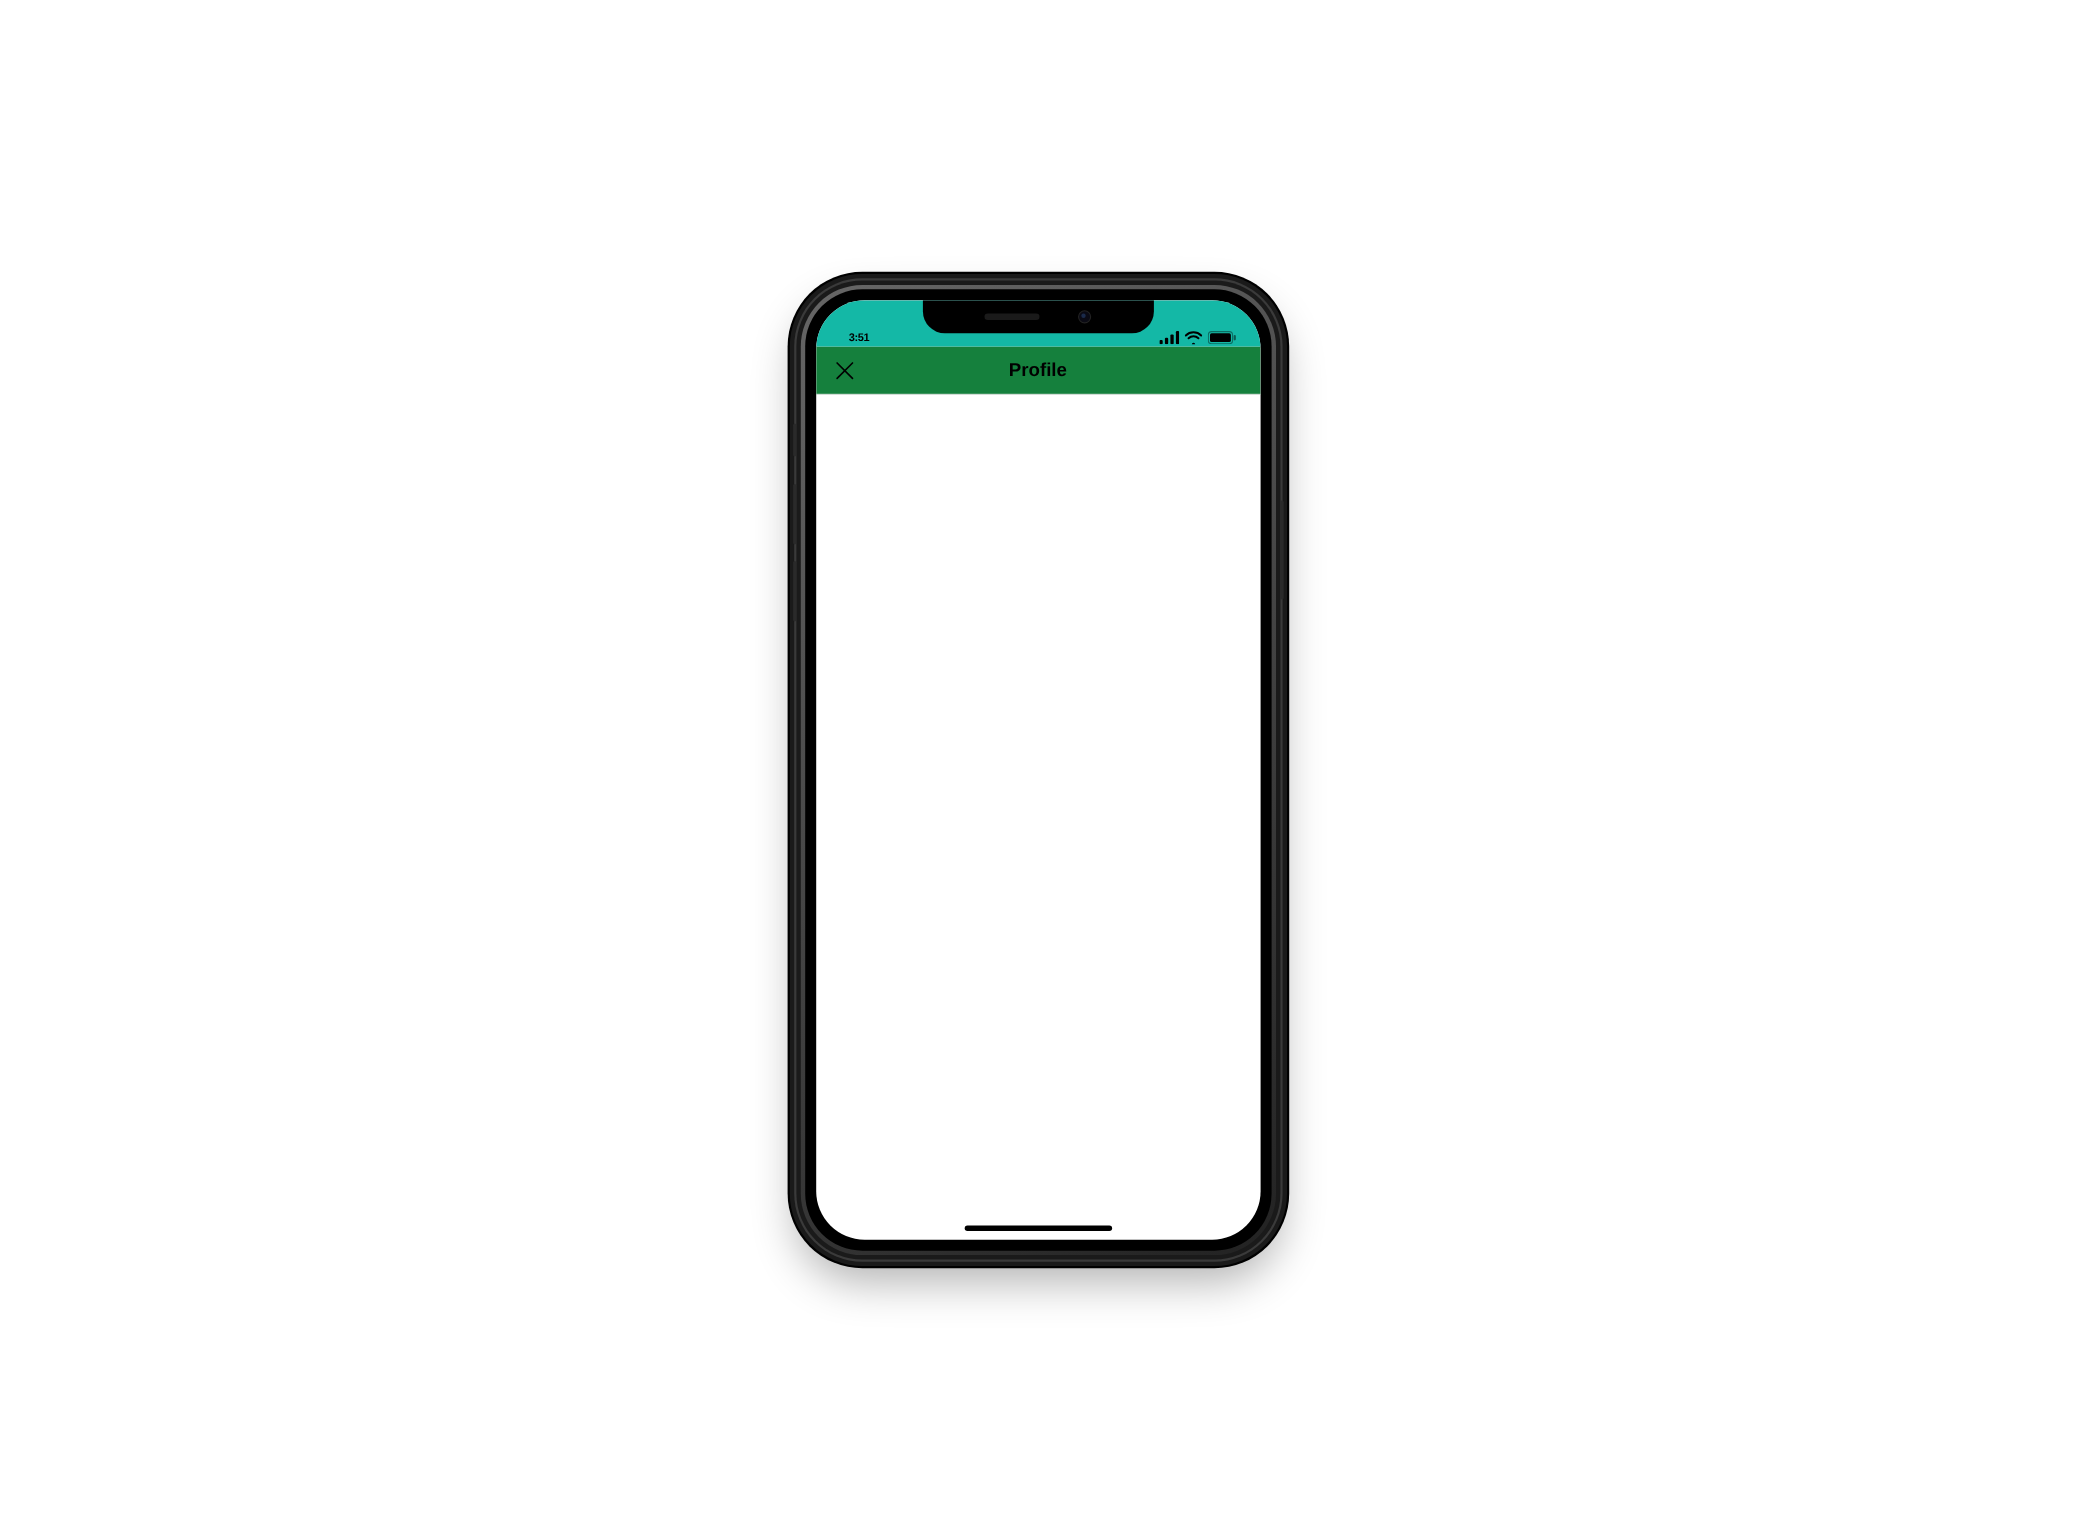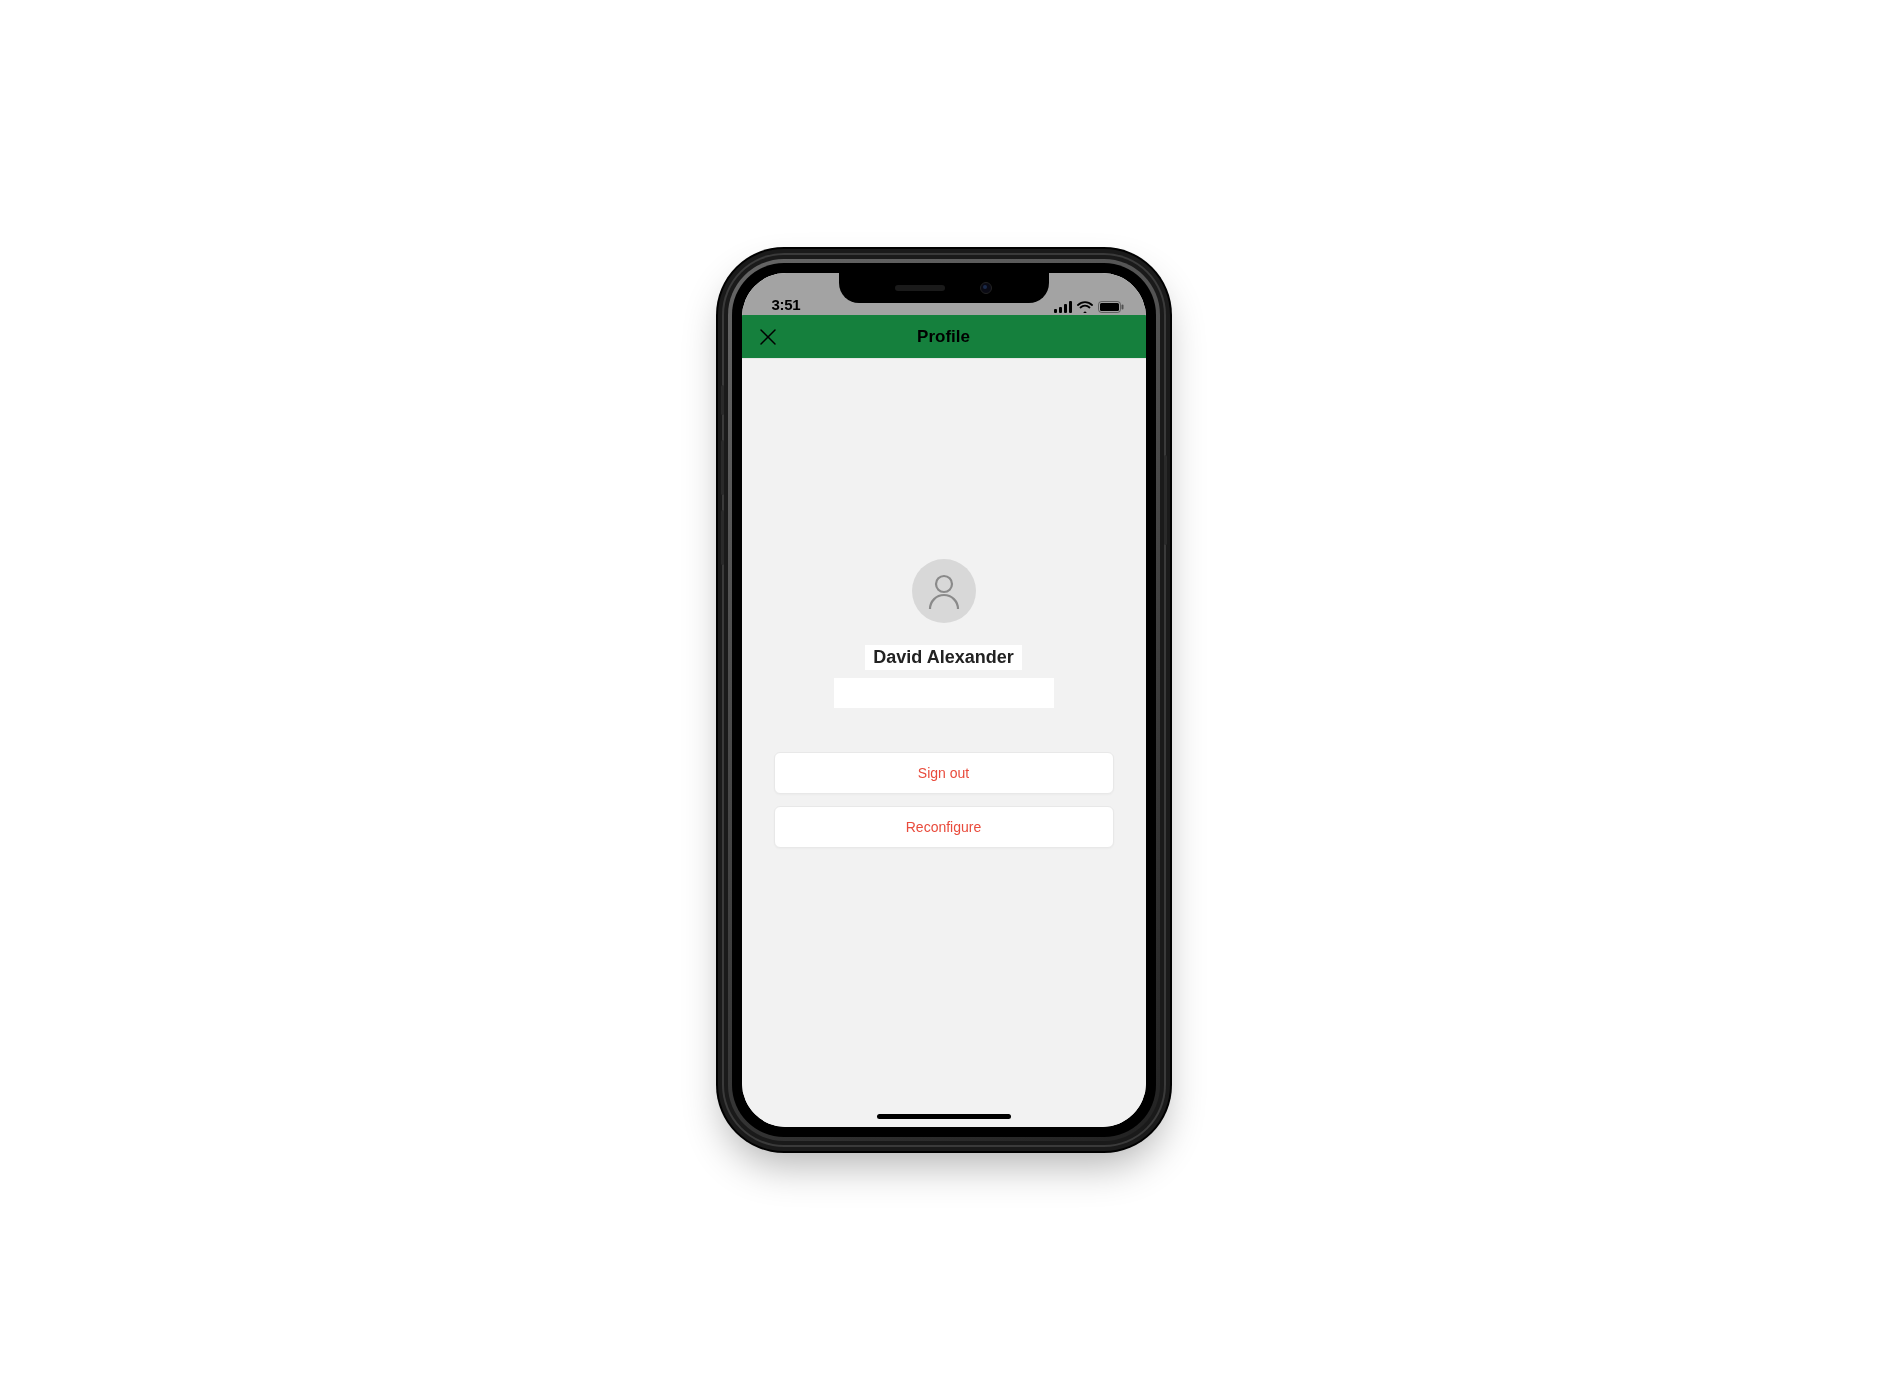--- a/index.html
+++ b/index.html
@@ -107,24 +107,24 @@
       background: #1a2a4a;
       border-radius: 50%;
     }
     
     .status-bar {
       height: 42px;
       display: flex;
       justify-content: space-between;
       align-items: flex-end;
       padding: 0 22px 2px 30px;
-      font-size: 15px;
+      font-size: 10px;
       font-weight: 600;
       color: #000;
-      background: #a3a3a3;
+      background: #14b8a6;
       position: relative;
       z-index: 3;
     }
     .status-time {
       letter-spacing: -0.3px;
     }
     .status-icons {
       display: flex;
       align-items: center;
       gap: 5px;
@@ -276,33 +276,16 @@
     <div class="nav-bar">
       <div class="nav-close">
         <svg width="20" height="20" viewBox="0 0 20 20">
           <line x1="3" y1="3" x2="17" y2="17" stroke="#000" stroke-width="1.5" stroke-linecap="round"></line>
           <line x1="17" y1="3" x2="3" y2="17" stroke="#000" stroke-width="1.5" stroke-linecap="round"></line>
         </svg>
       </div>
       <div class="nav-title">Profile</div>
     </div>
 
-    <div class="content">
-      <div class="user-block">
-        <div class="avatar">
-          <svg width="34" height="36" viewBox="0 0 34 36">
-            <circle cx="17" cy="11" r="8" stroke="#8a8a8a" stroke-width="2.2" fill="none"></circle>
-            <path d="M3 36 a14 14 0 0 1 28 0" stroke="#8a8a8a" stroke-width="2.2" fill="none"></path>
-          </svg>
-        </div>
-        <div class="user-name">David Alexander</div>
-        <div class="email-box"></div>
-      </div>
-
-      <div class="button-stack">
-        <div class="action-btn">Sign out</div>
-        <div class="action-btn">Reconfigure</div>
-      </div>
-    </div>
 
     <div class="home-indicator"></div>
   </div>
 </div>
 
 </body></html>

